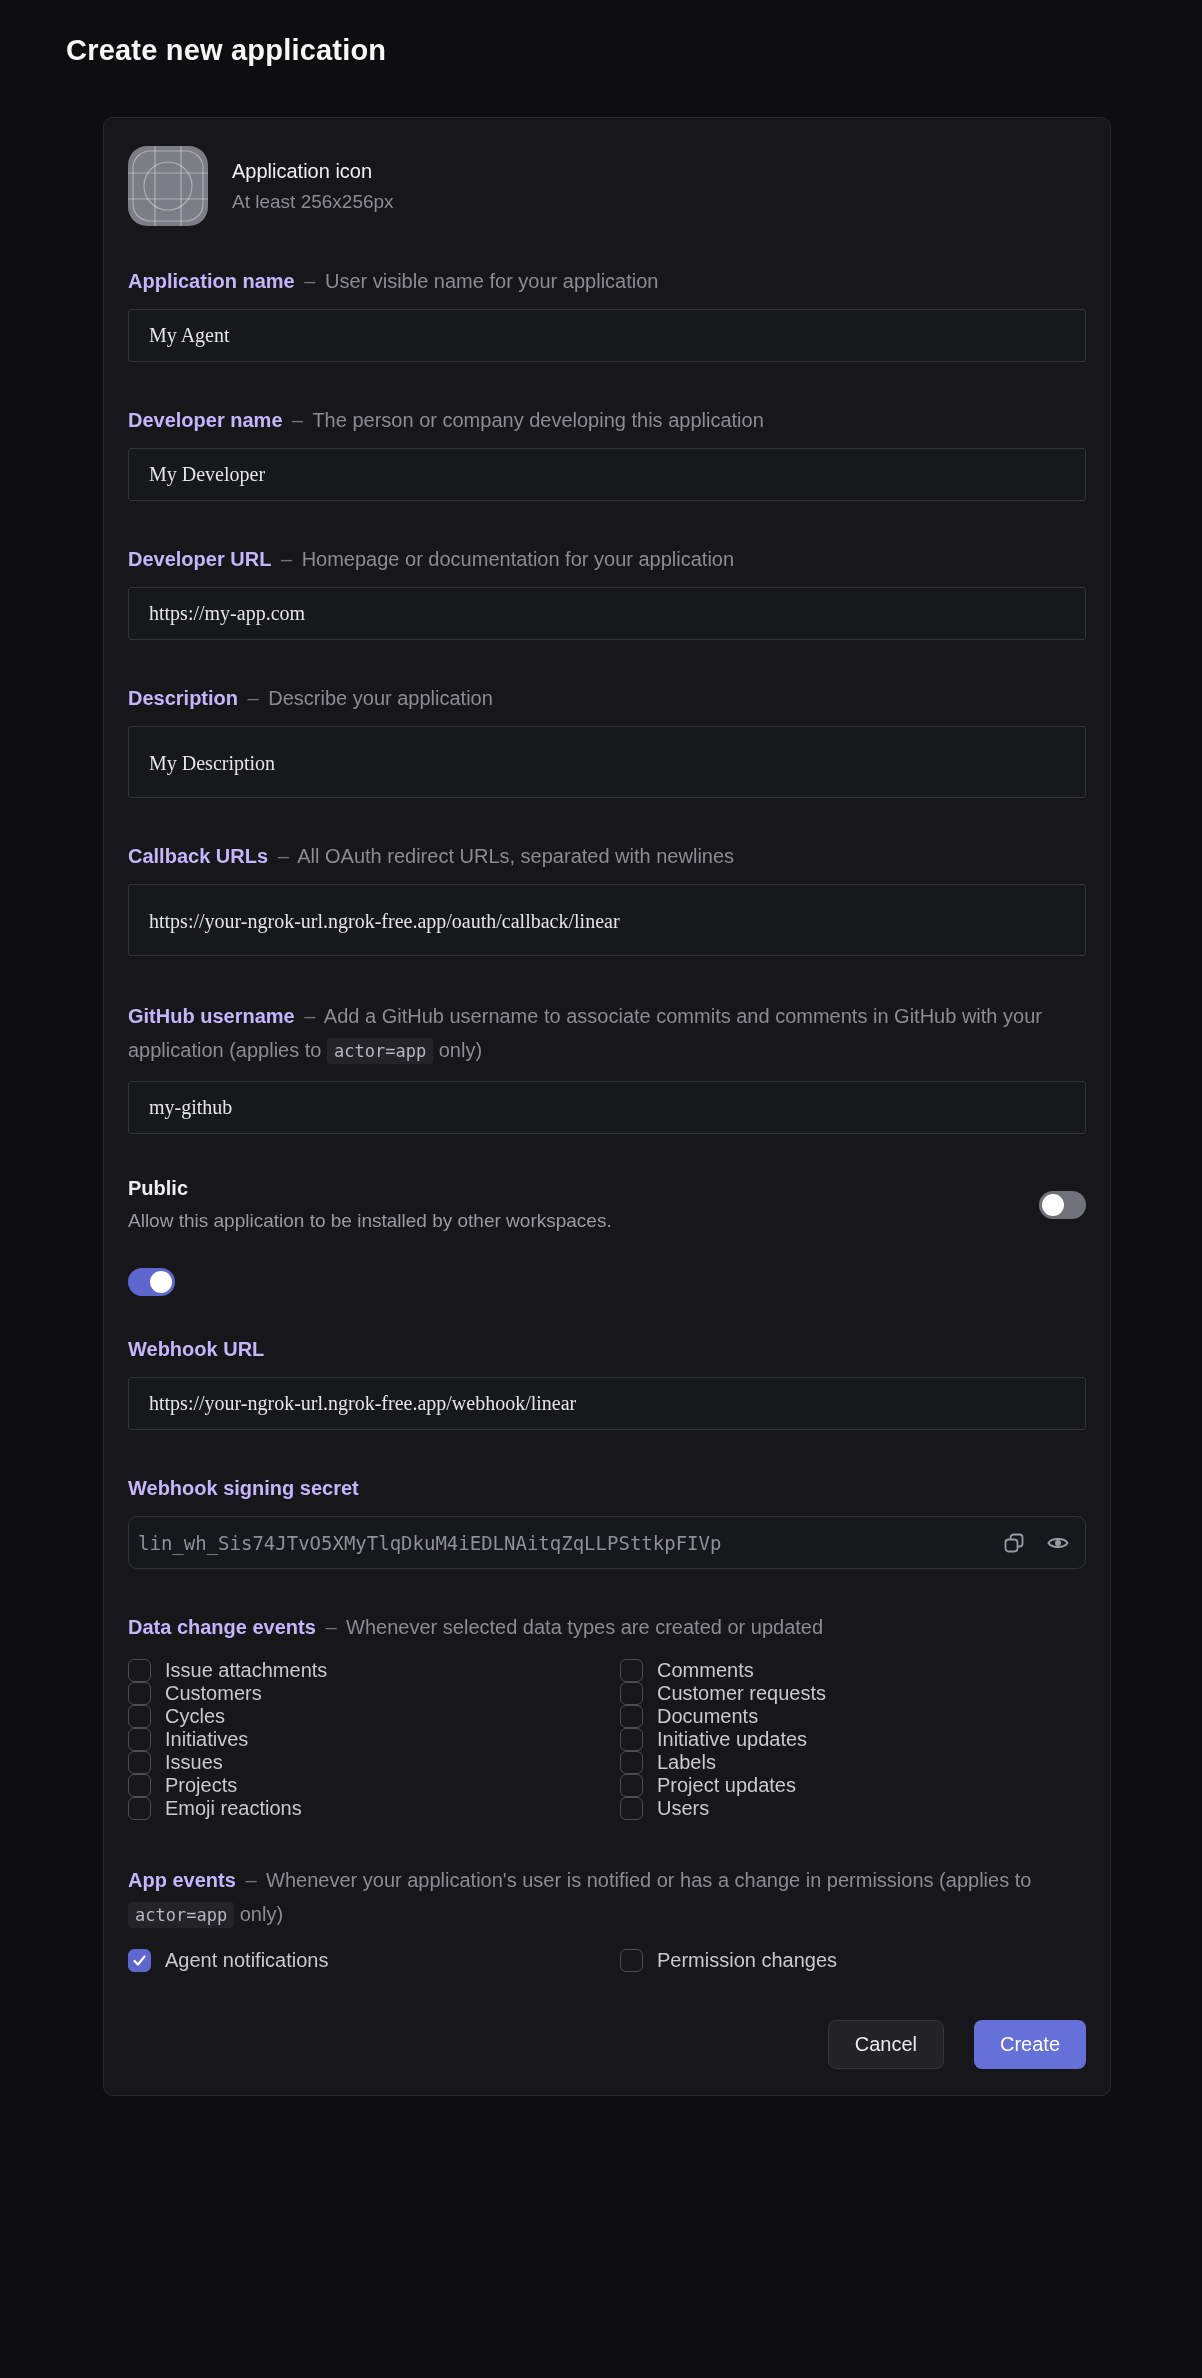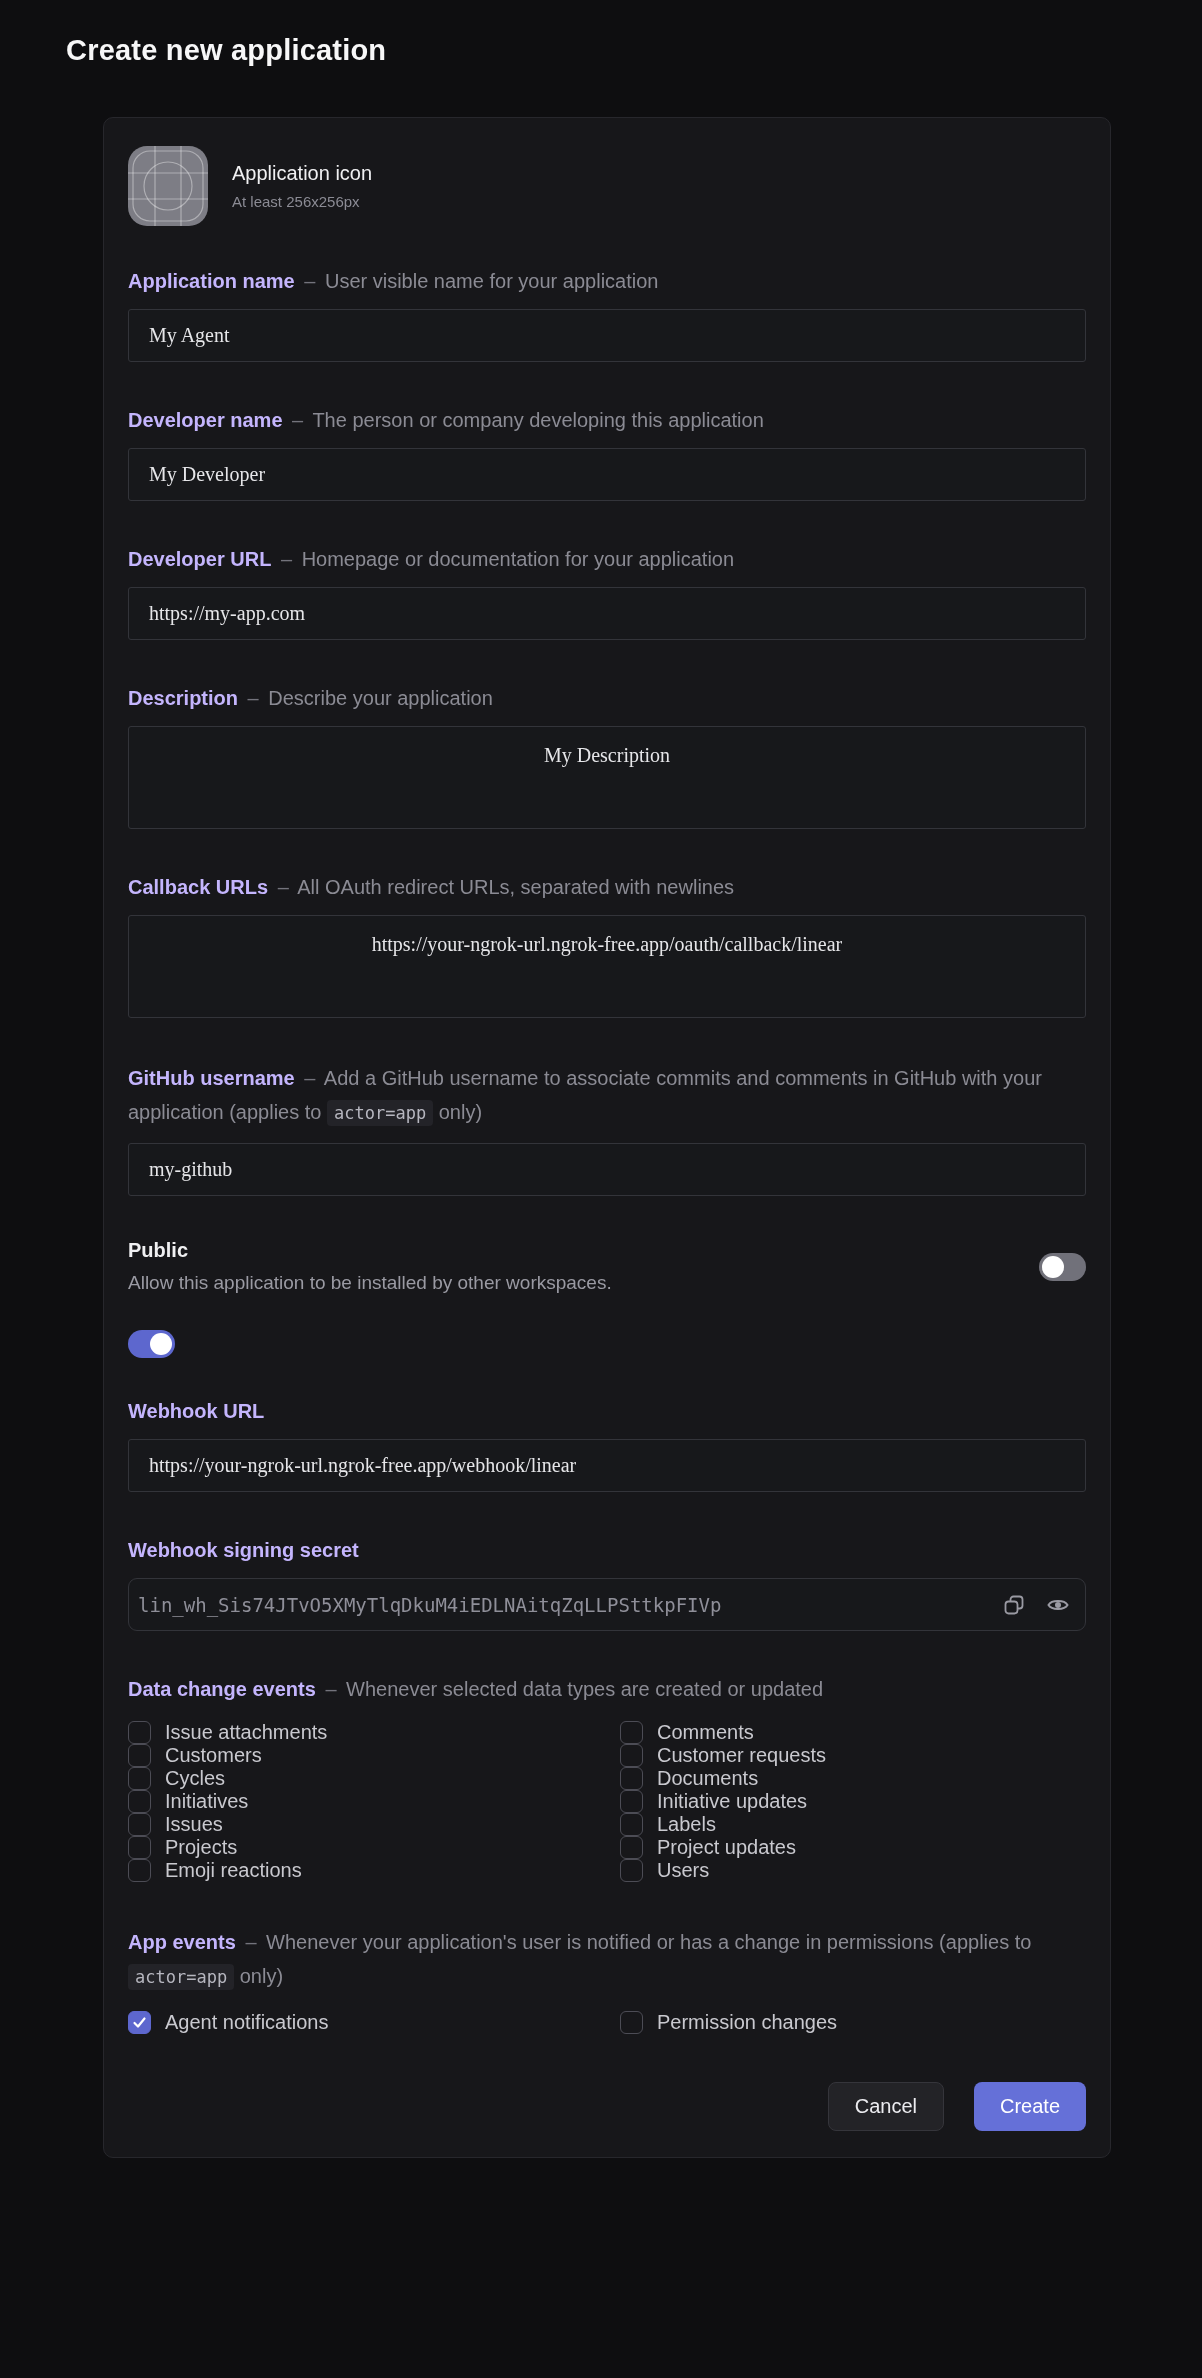--- a/index.html
+++ b/index.html
@@ -27,21 +27,21 @@
     padding:28px 24px 26px 24px;
   }
   
   .icon-row { display:flex; align-items:center; gap:24px; margin-bottom:40px; }
   .app-icon {
     width:80px; height:80px; border-radius:19px;
     background:#7d7d85; flex:0 0 auto;
     display:block;
   }
   .icon-title { font-size:20px; font-weight:500; color:#f0f0f2; margin-bottom:8px; }
-  .icon-sub { font-size:15px; color:#8b8b94; }
+  .icon-sub { font-size:19px; color:#8b8b94; }
   
   .group { margin-bottom:43px; }
   .label-line { font-size:20px; line-height:30px; margin-bottom:13px; max-width:958px; }
   .label { font-weight:600; color:#c4b5fd; }
   .dash { color:#73737c; margin:0 4px; }
   .hint { color:#8b8b94; font-weight:400; }
   .code-chip {
     font-family:"DejaVu Sans Mono", monospace;
     font-size:17px;
     background:#232328;
@@ -55,21 +55,21 @@
     border:1px solid #33343a;
     border-radius:3px;
     color:#e6e6e9;
     font-size:20px;
     font-family:Liberation Serif, serif;
     padding:0 20px;
     display:block;
     outline:none;
   }
   .input { height:53px; }
-  .textarea { height:103px; padding-top:15px; resize:none; line-height:26px;text-align:center; }
+  .textarea { height:72px; padding-top:23px; resize:none; line-height:26px; }
   
   .toggle-row {
     display:flex; justify-content:space-between; align-items:center;
     margin-bottom:36px; width:958px;
   }
   .toggle-title { font-size:20px; font-weight:600; color:#f0f0f2; margin-bottom:10px; }
   .toggle-desc { font-size:19px; color:#9a9aa3; }
   .docs-link { color:#f0f0f2; font-weight:600; cursor:pointer; }
   .docs-arrow { color:#f0f0f2; font-size:17px; }
   .toggle {

